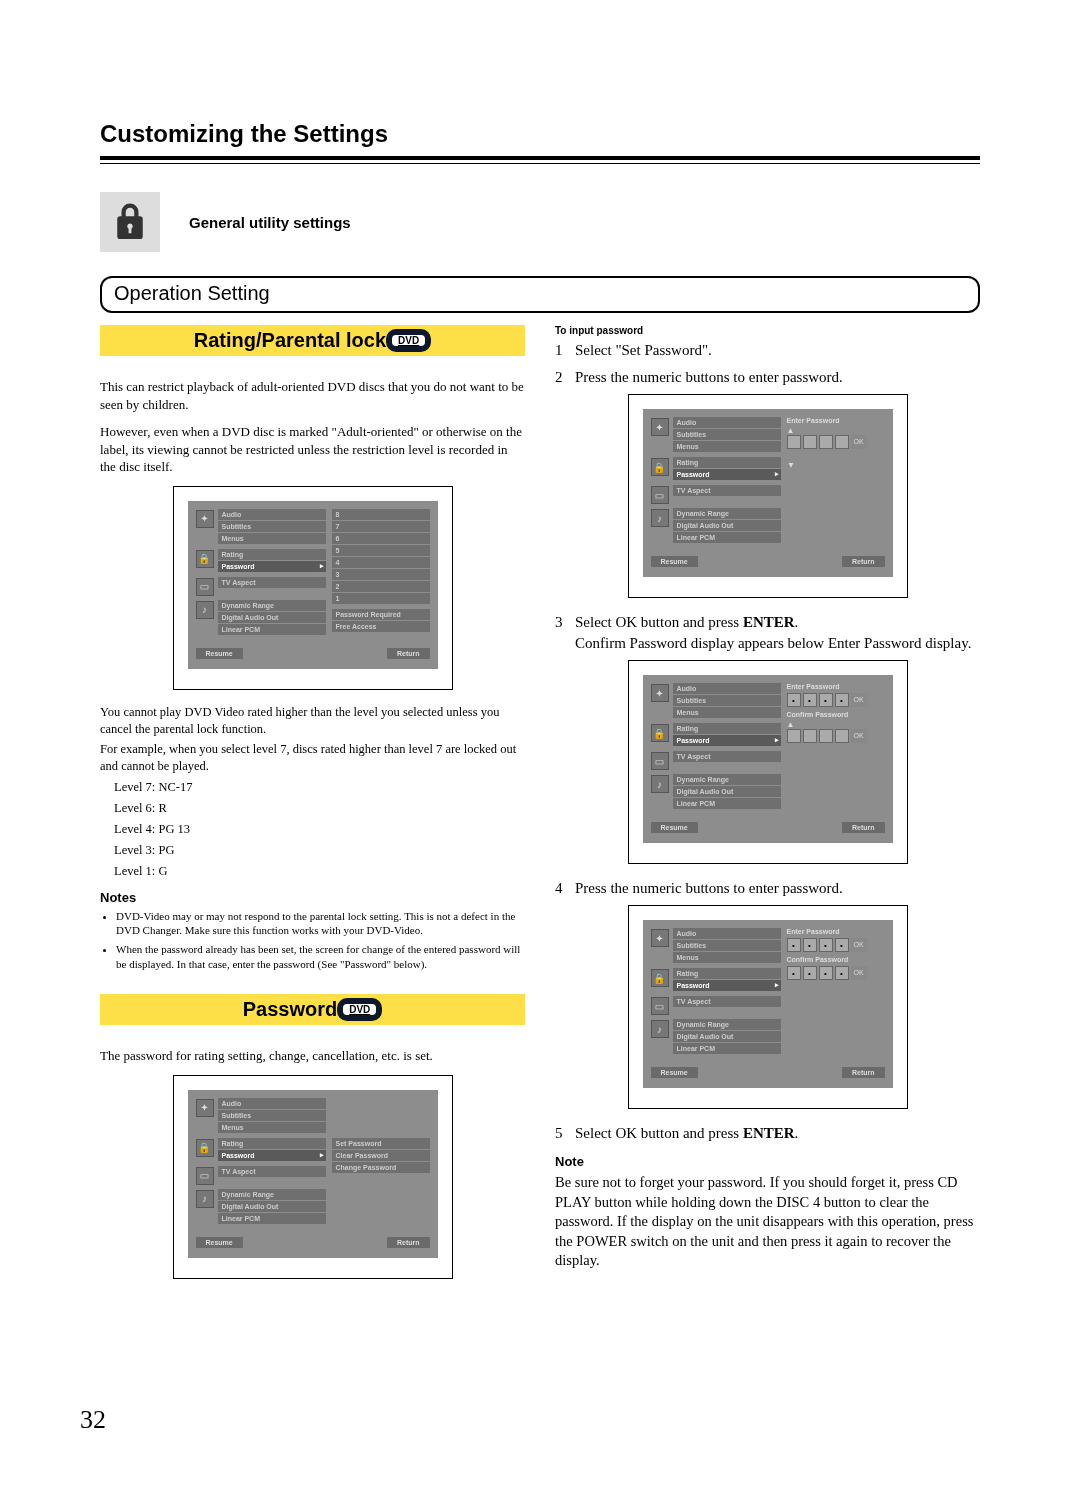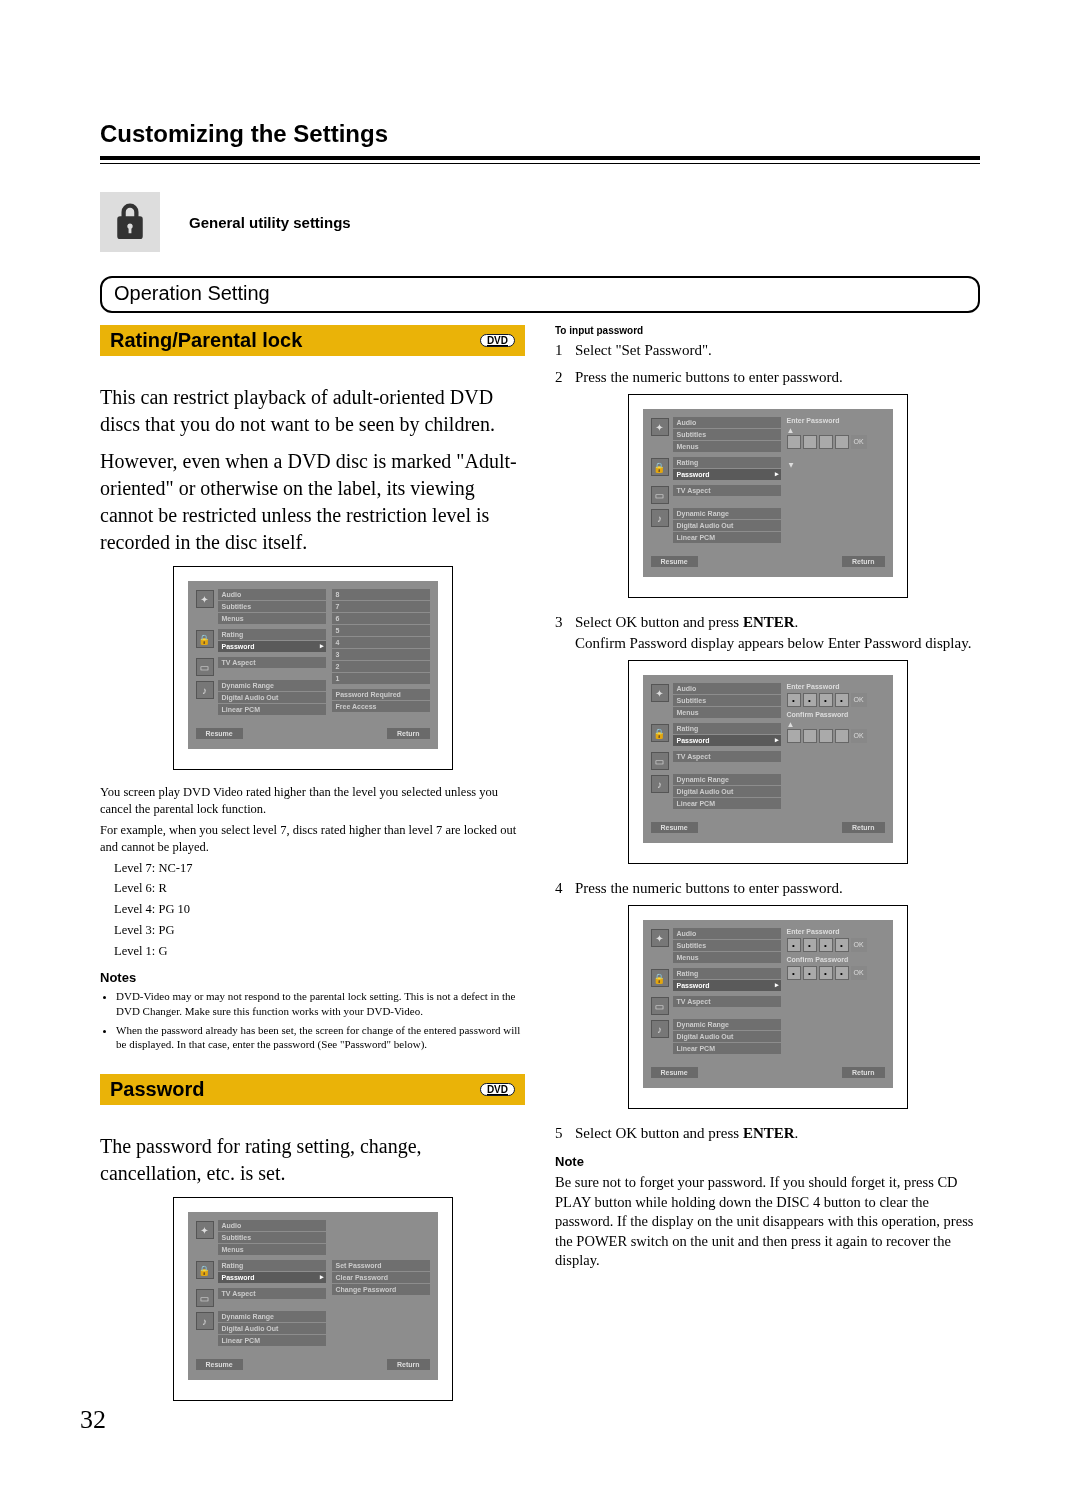--- a/index.html
+++ b/index.html
@@ -53,42 +53,42 @@
     font-size: 20px;
   }
   .columns {
     display: flex;
     gap: 30px;
   }
   .col { flex: 1; }
   .sub-bar {
     display: flex;
     align-items: center;
-    justify-content: space-between;
-    background: #eab308;
+    justify-content: center;
+    background: #fde047;
     padding: 4px 10px;
-    margin-bottom: 28px;
+    margin-bottom: 22px;
     margin-top: 6px;
   }
   .sub-bar-title {
     font-family: Arial, Helvetica, sans-serif;
     font-weight: bold;
     font-size: 20px;
   }
   .dvd-badge {
-    border: 1px solid #0f172a;
+    border: 6px solid #0f172a;
     border-radius: 10px;
     padding: 0 6px;
     font-size: 10px;
     font-family: Arial, sans-serif;
     font-weight: bold;
     background: #fff;
     text-decoration: underline;
   }
-  p.body { font-size: 20px; line-height: 1.35; margin-bottom: 10px; }
+  p.body { font-size: 13px; line-height: 1.35; margin-bottom: 10px; }
   p.small { font-size: 12.5px; line-height: 1.35; margin-bottom: 4px; }
   .indent { margin-left: 14px; }
   .notes-h {
     font-family: Arial, Helvetica, sans-serif;
     font-weight: bold; font-size: 13px;
     margin-top: 10px; margin-bottom: 4px;
   }
   ul.notes { list-style: disc; padding-left: 16px; }
   ul.notes li { font-size: 11px; line-height: 1.35; margin-bottom: 4px; }
   ol.steps { list-style: none; padding-left: 0; }
@@ -231,25 +231,25 @@
             <div class="osd-item">Free Access</div>
           </div>
         </div>
         <div class="osd-footer">
           <div class="osd-btn">Resume</div>
           <div class="osd-btn">Return</div>
         </div>
       </div>
     </div>
 
-    <p class="small">You screen play DVD Video rated higher than the level you selected unless you cancel the parental lock function.</p>
+    <p class="small">You cannot play DVD Video rated higher than the level you selected unless you cancel the parental lock function.</p>
     <p class="small">For example, when you select level 7, discs rated higher than level 7 are locked out and cannot be played.</p>
     <p class="small indent">Level 7:  NC-17</p>
     <p class="small indent">Level 6:  R</p>
-    <p class="small indent">Level 4:  PG 10</p>
+    <p class="small indent">Level 4:  PG 13</p>
     <p class="small indent">Level 3:  PG</p>
     <p class="small indent">Level 1:  G</p>
 
     <div class="notes-h">Notes</div>
     <ul class="notes">
       <li>DVD-Video may or may not respond to the parental lock setting. This is not a defect in the DVD Changer. Make sure this function works with your DVD-Video.</li>
       <li>When the password already has been set, the screen for change of the entered password will be displayed. In that case, enter the password (See "Password" below).</li>
     </ul>
 
     <div class="sub-bar" style="margin-top:22px">

